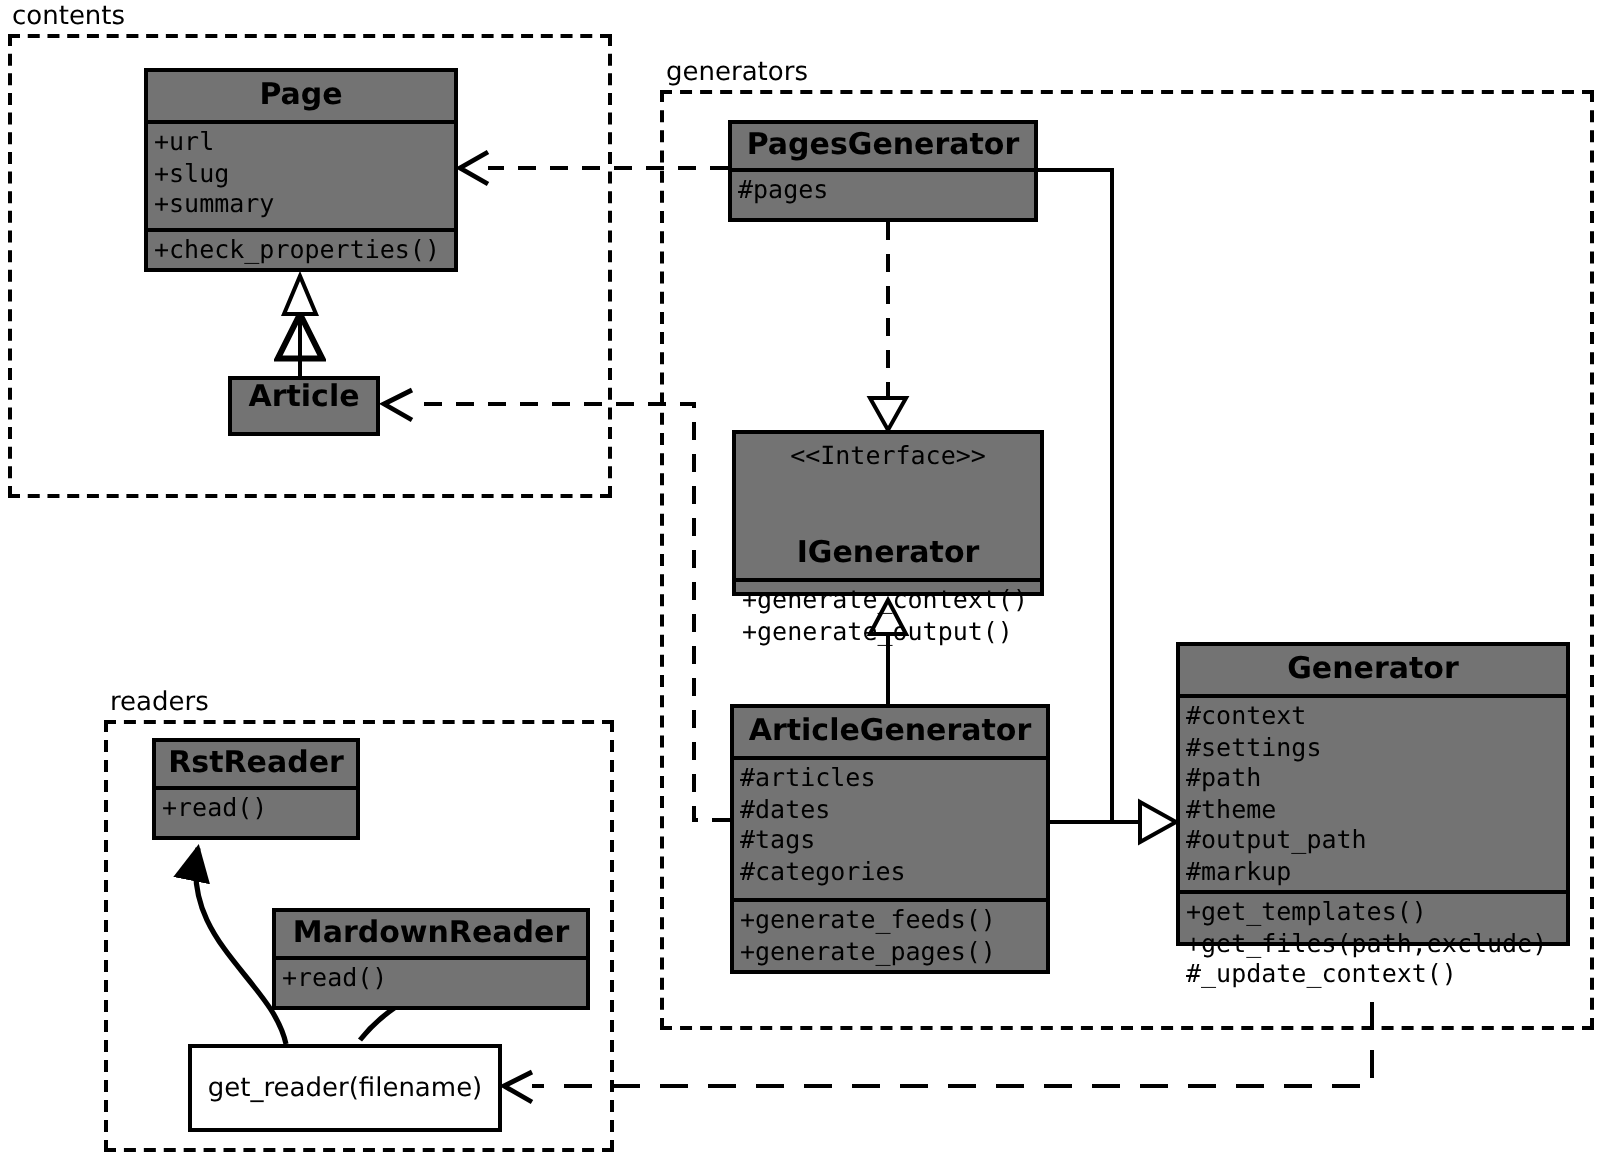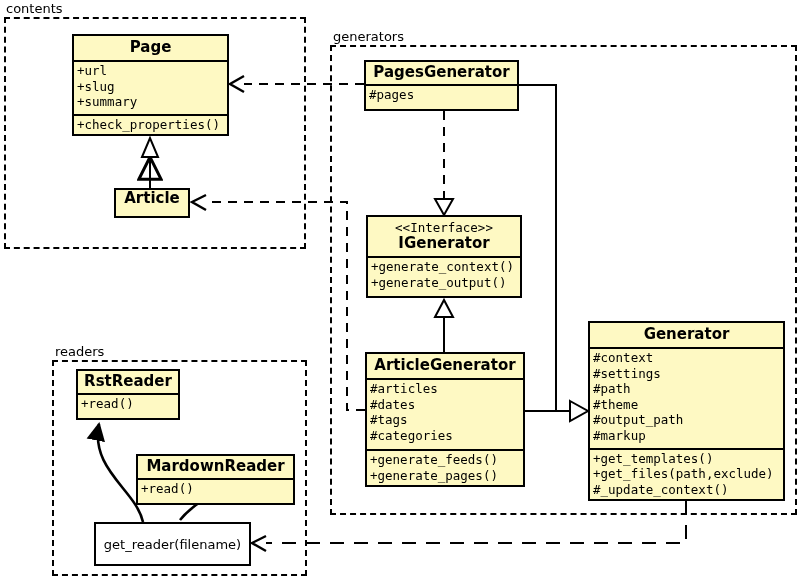--- a/index.html
+++ b/index.html
@@ -41,21 +41,21 @@
     color: #000;
     background: #ffffff;
     line-height: 16px;
     padding: 0 2px;
     white-space: nowrap;
   }
   
   .cls {
     position: absolute;
     border: 2px solid #000;
-    background: #fef9c3;
+    background: #737373;
     box-sizing: border-box;
     display: flex;
     flex-direction: column;
   }
   .cls-name {
     font-family: "DejaVu Sans", sans-serif;
     font-weight: bold;
     font-size: 15px;
     text-align: center;
     color: #000;
@@ -203,21 +203,21 @@
       <div class="cls-name" style="padding:2px 4px 3px;">PagesGenerator</div>
     </div>
     <div class="cls-sec sep" style="flex:1;">
       <div>#pages</div>
     </div>
   </div>
 
   <div class="cls" style="left:366px; top:215px; width:156px; height:83px;">
     <div class="cls-head">
       <div class="cls-stereo">&lt;&lt;Interface&gt;&gt;</div>
-      <div class="cls-name" style="padding:0 4px 4px;">IGenerator</div>
+      <div class="cls-name" style="padding:0 4px 4px;margin-top:33px;">IGenerator</div>
     </div>
     <div class="cls-sec sep" style="flex:1;">
       <div>+generate_context()</div>
       <div>+generate_output()</div>
     </div>
   </div>
 
   <div class="cls" style="left:365px; top:352px; width:160px; height:135px;">
     <div class="cls-head">
       <div class="cls-name">ArticleGenerator</div>
@@ -227,21 +227,21 @@
       <div>#dates</div>
       <div>#tags</div>
       <div>#categories</div>
     </div>
     <div class="cls-sec sep">
       <div>+generate_feeds()</div>
       <div>+generate_pages()</div>
     </div>
   </div>
 
-  <div class="cls" style="left:588px; top:321px; width:197px; height:180px;">
+  <div class="cls" style="left:588px; top:321px; width:197px; height:152px;">
     <div class="cls-head">
       <div class="cls-name">Generator</div>
     </div>
     <div class="cls-sec sep" style="flex:1;">
       <div>#context</div>
       <div>#settings</div>
       <div>#path</div>
       <div>#theme</div>
       <div>#output_path</div>
       <div>#markup</div>

